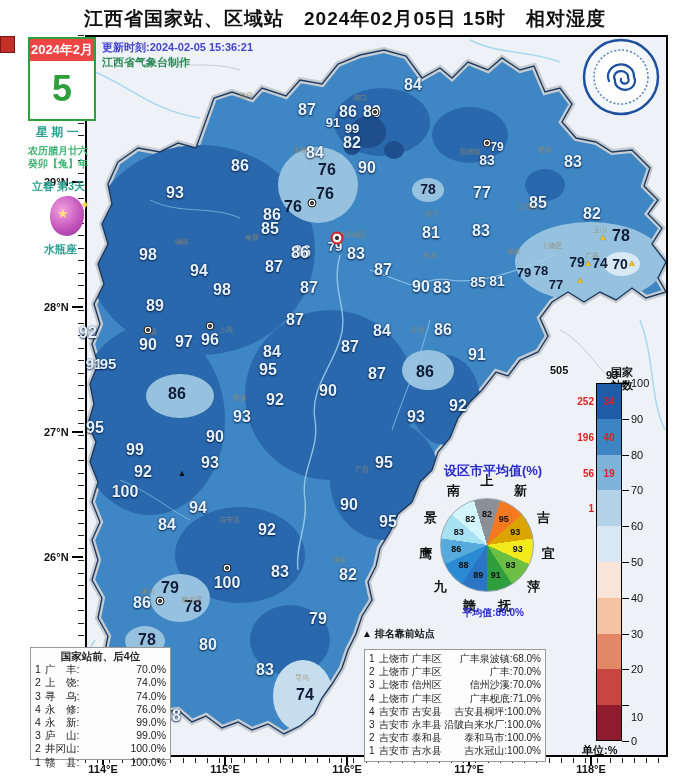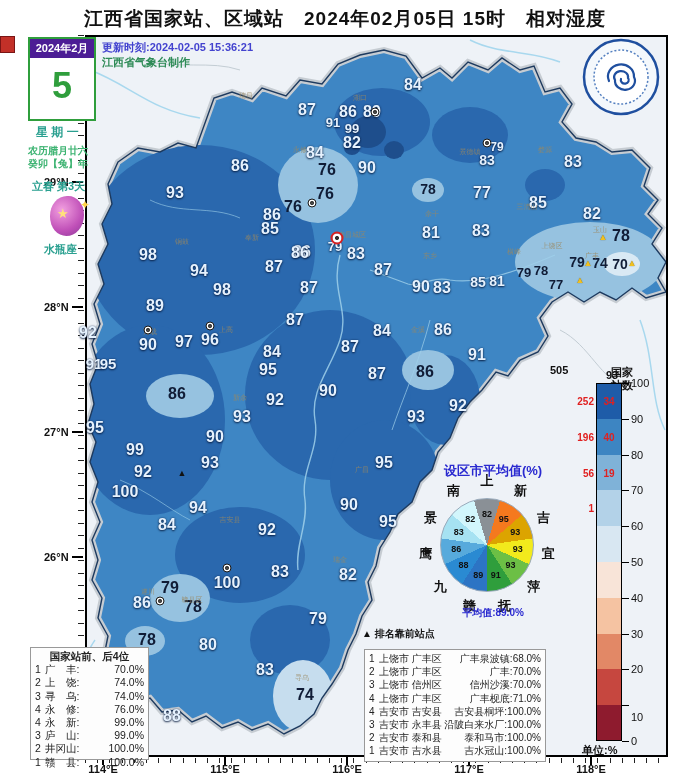--- a/index.html
+++ b/index.html
@@ -16,21 +16,21 @@
          background:repeating-linear-gradient(to bottom,#222 0 1px,transparent 1px 12.5px);}
   .tickB{position:absolute;left:85px;top:758px;width:583px;height:5px;
          background:repeating-linear-gradient(to right,#222 0 1px,transparent 1px 12.2px);}
   .majL{position:absolute;width:11px;height:2px;background:#000;left:72px;}
   .majB{position:absolute;width:2px;height:8px;background:#000;top:757px;}
   .latlab{position:absolute;font-size:11px;font-weight:bold;color:#111;transform:translate(0,-50%);}
   .lonlab{position:absolute;font-size:11px;font-weight:bold;color:#111;transform:translate(-50%,0);top:763px;}
   
   .cal{position:absolute;left:28px;top:37px;width:68px;height:84px;background:#fff;
        border:2px solid #2f9e3c;box-sizing:border-box;}
-  .cal .hd{background:#4c1d95;color:#fff;font-size:11px;text-align:center;padding:2px 0;font-weight:bold;}
+  .cal .hd{background:#ef4444;color:#fff;font-size:13px;text-align:center;padding:2px 0;font-weight:bold;}
   .cal .day{color:#2f9e3c;font-size:36px;font-weight:bold;text-align:center;line-height:56px;}
   .upd1{position:absolute;left:102px;top:40px;font-size:11px;color:#4343cf;font-weight:bold;}
   .upd2{position:absolute;left:102px;top:55px;font-size:11px;color:#2e8b57;font-weight:bold;text-align:center;}
   .redcorner{position:absolute;left:0;top:36px;width:13px;height:15px;background:#c23028;border:1px solid #7a1515;}
   .sidetext{color:#2aa090;font-weight:bold;}
   .greentext{color:#3cb371;font-weight:bold;}
   .zodiac{position:absolute;left:50px;top:196px;width:34px;height:40px;border-radius:50% 46% 52% 48%;
           background:radial-gradient(circle at 35% 35%,#f2a0e0,#c050b8 60%,#8a3898);}
   .zodiac .star{position:absolute;left:7px;top:10px;color:#ffe27a;font-size:13px;}
   .zodiac .wing{position:absolute;right:-6px;top:2px;color:#ffd24a;font-size:12px;}
@@ -392,21 +392,21 @@
       <div class="pieval" style="left: 458.801px; top: 532.122px;">83</div>
       <div class="pielab" style="left: 453.48px; top: 491.16px;">南</div>
       <div class="pieval" style="left: 470.24px; top: 518.921px;">82</div>
     </div>
   <div class="pieavg">平均值:89.0%</div>
   <div class="note">
     <span>▲</span>
     <span>排名靠前站点</span>
   </div>
 
-  <div class="tbl" style="left:30px;top:647px;width:119px;height:113px;">
+  <div class="tbl" style="left:30px;top:647px;width:141px;height:113px;">
     <div class="ttl">国家站前、后4位</div>
     <div id="nat-rows">
         <div class="trow">
           <span class="rk">1</span>
           <span class="nm">
             <span>广　丰:</span>
             <span class="val">70.0%</span>
           </span>
         </div>
         <div class="trow">

